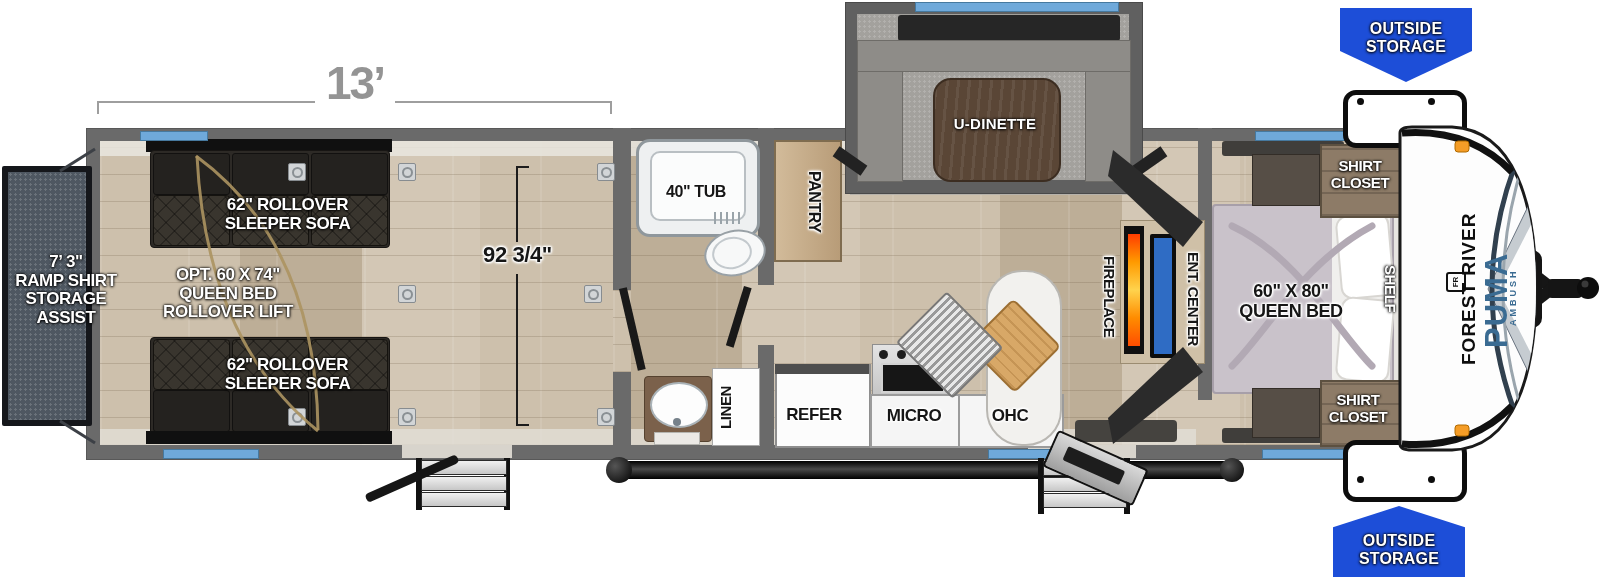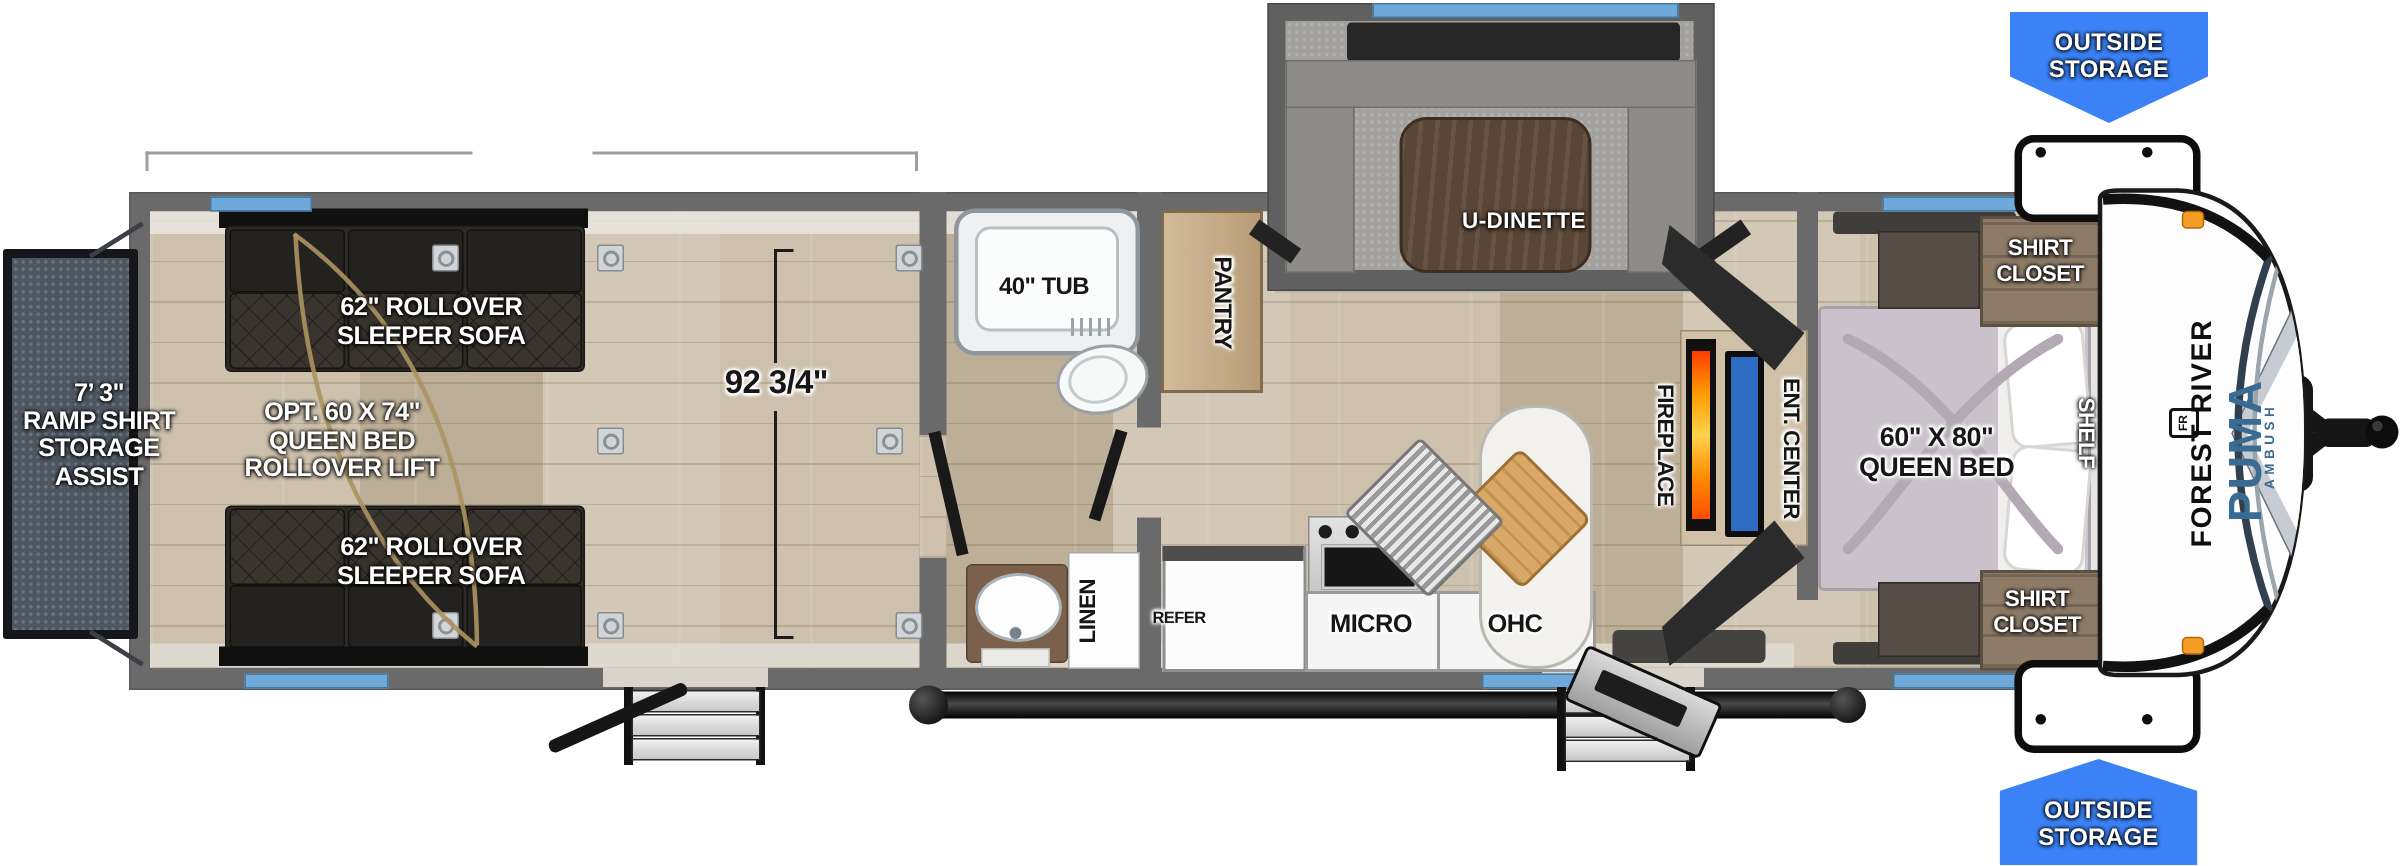--- a/index.html
+++ b/index.html
@@ -20,32 +20,33 @@
   .speckle{background-image:radial-gradient(rgba(255,255,255,.16) 1px,rgba(0,0,0,0) 1.2px);background-size:5px 5px;}
   .window{background:#6fa9da;border:1px solid #46799f;z-index:4;}
   .dring{width:16px;height:16px;background:#d2d5d7;border:1px solid #878c90;border-radius:2px;z-index:3;}
   .dring:after{content:"";position:absolute;left:3px;top:3px;width:7px;height:7px;border:2px solid #8a9094;border-radius:50%;}
   .cushion-seat{background:#39352e;border:1px solid #15130f;border-radius:4px;
     background-image:repeating-linear-gradient(45deg,rgba(0,0,0,.28) 0 1px,rgba(0,0,0,0) 1px 12px),
                      repeating-linear-gradient(-45deg,rgba(0,0,0,.28) 0 1px,rgba(0,0,0,0) 1px 12px);}
   .cushion-back{background:#24221f;border:1px solid #121110;border-radius:3px;}
   .whitebox{background:#f5f5f5;border:2px solid #9b9b9b;z-index:3;}
   .slat{background:linear-gradient(#f0f0f0,#c7c7c7);border:1px solid #2a2a2a;z-index:6;}
-  .banner{z-index:9;background:#3b82f6;}
+  .banner{z-index:9;background:#1d4ed8;}
   svg{display:block;}
 </style>
 </head>
 <body>
 
 <div id="canvas">
 
   <div class="abs" style="left:97px;top:101px;width:218px;height:2px;background:#9e9e9e;"></div>
   <div class="abs" style="left:395px;top:101px;width:217px;height:2px;background:#9e9e9e;"></div>
   <div class="abs" style="left:97px;top:101px;width:2px;height:13px;background:#9e9e9e;"></div>
   <div class="abs" style="left:610px;top:101px;width:2px;height:13px;background:#9e9e9e;"></div>
+  <div class="lbl" style="left:300px;top:58px;width:110px;font-size:46px;color:#949494;letter-spacing:-2px;text-shadow:none;">13’</div>
 
   <div class="abs wall" style="left:86px;top:128px;width:1322px;height:330px;border:1px solid #585858;"></div>
   <div class="abs wood" style="left:100px;top:141px;width:1297px;height:304px;"></div>
   <div class="abs" style="left:100px;top:141px;width:745px;height:15px;background:#e9e6df;opacity:.85;z-index:2;"></div>
   <div class="abs" style="left:100px;top:429px;width:1096px;height:16px;background:#e2dfd7;opacity:.8;z-index:2;"></div>
 
   <div class="abs window" style="left:140px;top:131px;width:66px;height:8px;"></div>
   <div class="abs window" style="left:1255px;top:131px;width:95px;height:8px;"></div>
   <div class="abs window" style="left:163px;top:449px;width:94px;height:8px;"></div>
   <div class="abs window" style="left:988px;top:449px;width:79px;height:8px;"></div>
@@ -128,21 +129,21 @@
   <div class="abs" style="left:744px;top:286px;width:8px;height:62px;background:#191919;transform:rotate(17deg);transform-origin:top left;z-index:3;"></div>
 
   <div class="abs wall" style="left:758px;top:128px;width:16px;height:157px;z-index:2;"></div>
   <div class="abs wall" style="left:758px;top:345px;width:16px;height:113px;z-index:2;"></div>
 
   <div class="abs" style="left:774px;top:140px;width:64px;height:118px;background:linear-gradient(90deg,#d2bb9a,#b89c78);border:2px solid #7f6c4f;z-index:3;"></div>
   <div class="lbl vcw" style="left:789px;top:154px;width:34px;height:96px;font-size:16px;">PANTRY</div>
 
   <div class="abs whitebox" style="left:775px;top:364px;width:92px;height:80px;background:#fcfcfc;border-color:#8e8e8e;"></div>
   <div class="abs" style="left:775px;top:364px;width:94px;height:10px;background:#4e4e4e;z-index:3;"></div>
-  <div class="lbl" style="left:744px;top:406px;width:84px;font-size:11px;">REFER</div>
+  <div class="lbl" style="left:772px;top:406px;width:84px;font-size:17px;">REFER</div>
 
   <div class="abs" style="left:872px;top:344px;width:78px;height:50px;background:linear-gradient(#e3e3e3,#c6c6c6);border:1px solid #8e8e8e;z-index:3;"></div>
   <div class="abs" style="left:879px;top:350px;width:9px;height:9px;background:#1d1d1d;border-radius:50%;z-index:3;"></div>
   <div class="abs" style="left:897px;top:350px;width:9px;height:9px;background:#1d1d1d;border-radius:50%;z-index:3;"></div>
   <div class="abs" style="left:915px;top:350px;width:9px;height:9px;background:#1d1d1d;border-radius:50%;z-index:3;"></div>
   <div class="abs" style="left:933px;top:350px;width:9px;height:9px;background:#1d1d1d;border-radius:50%;z-index:3;"></div>
   <div class="abs" style="left:881px;top:363px;width:60px;height:26px;background:#161616;border:2px solid #d2d2d2;z-index:3;"></div>
   <div class="abs whitebox" style="left:870px;top:394px;width:86px;height:50px;"></div>
   <div class="lbl" style="left:874px;top:407px;width:80px;font-size:17px;">MICRO</div>
   <div class="abs whitebox" style="left:958px;top:394px;width:102px;height:50px;"></div>
@@ -155,21 +156,21 @@
   </div>
 
   <div class="abs" style="left:845px;top:2px;width:296px;height:190px;background:#606060;border:1px solid #4a4a4a;z-index:4;"></div>
   <div class="abs window" style="left:915px;top:2px;width:202px;height:8px;z-index:5;"></div>
   <div class="abs speckle" style="left:857px;top:14px;width:272px;height:166px;background-color:#a3a19d;z-index:4;"></div>
   <div class="abs" style="left:898px;top:15px;width:222px;height:26px;background:#262626;border-radius:3px;z-index:4;"></div>
   <div class="abs" style="left:857px;top:40px;width:44px;height:140px;background:#8e8c88;border:1px solid #6e6c68;z-index:4;"></div>
   <div class="abs" style="left:1085px;top:40px;width:44px;height:140px;background:#8e8c88;border:1px solid #6e6c68;z-index:4;"></div>
   <div class="abs" style="left:857px;top:40px;width:272px;height:30px;background:#8e8c88;border:1px solid #6e6c68;z-index:4;"></div>
   <div class="abs" style="left:933px;top:78px;width:124px;height:100px;background:#5a4636;border:2px solid #3c2d21;border-radius:18px;background-image:repeating-linear-gradient(95deg,rgba(255,255,255,.07) 0 3px,rgba(0,0,0,0) 3px 11px);z-index:5;"></div>
-  <div class="lbl lbl-w" style="left:954px;top:116px;width:124px;font-size:15px;letter-spacing:0.3px;margin-top:24px;">U-DINETTE</div>
+  <div class="lbl lbl-w" style="left:933px;top:116px;width:124px;font-size:15px;letter-spacing:0.3px;">U-DINETTE</div>
   <div class="abs speckle" style="left:850px;top:165px;width:290px;height:30px;background-color:#b7b3ac;z-index:3;"></div>
   <div class="abs" style="left:833px;top:155px;width:34px;height:12px;background:#222;transform:rotate(35deg);z-index:4;"></div>
   <div class="abs" style="left:1133px;top:155px;width:34px;height:12px;background:#222;transform:rotate(-35deg);z-index:4;"></div>
 
   <div class="abs" style="left:1120px;top:220px;width:83px;height:142px;background:#cfc0a7;border:1px solid #9b8c71;z-index:3;"></div>
   <div class="abs" style="left:1124px;top:226px;width:20px;height:128px;background:#101010;z-index:3;"></div>
   <div class="abs" style="left:1128px;top:234px;width:12px;height:112px;background:linear-gradient(180deg,#ff3c00,#ff9a00,#ffd34d,#ff8c00,#ff4d00);z-index:3;"></div>
   <div class="abs" style="left:1150px;top:234px;width:26px;height:124px;background:#0d0d0d;border-radius:2px;z-index:3;"></div>
   <div class="abs" style="left:1154px;top:238px;width:18px;height:116px;background:#2f6cc4;z-index:3;"></div>
   <div class="lbl vcw" style="left:1097px;top:228px;width:20px;height:138px;font-size:15px;">FIREPLACE</div>

